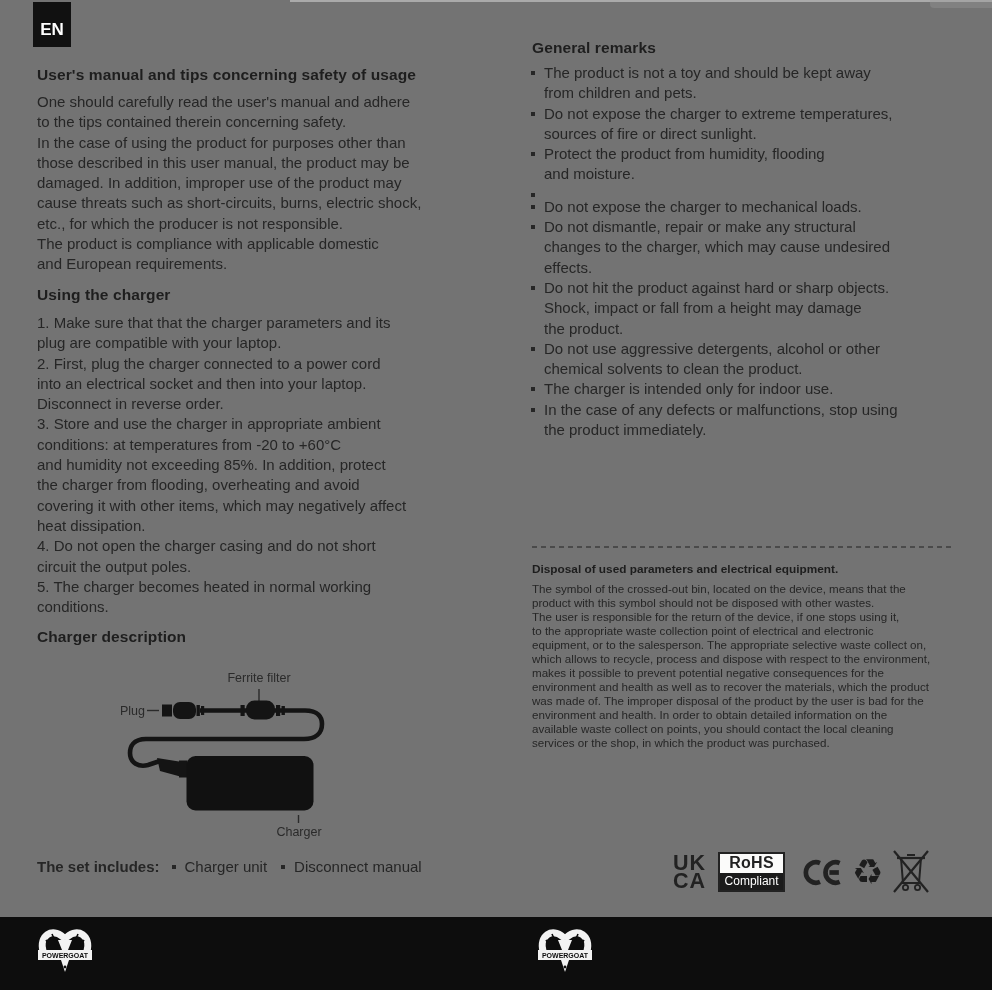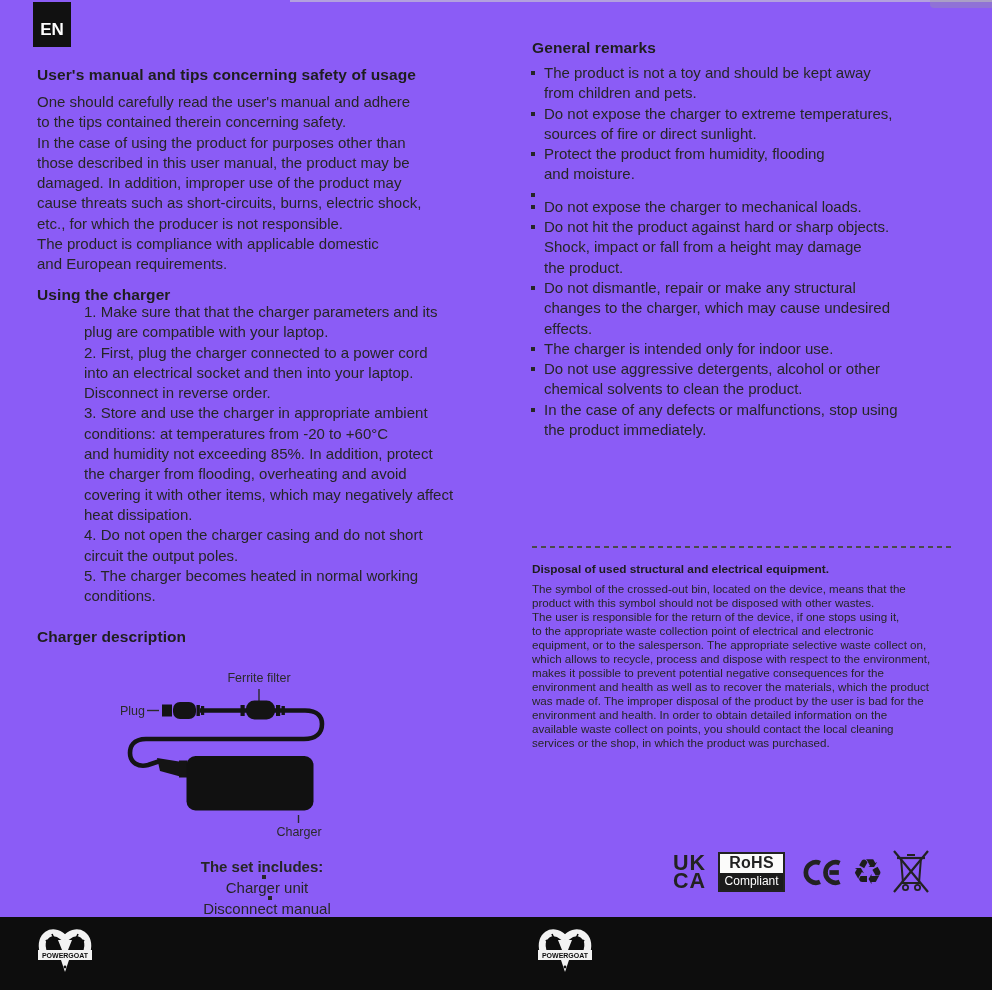--- a/index.html
+++ b/index.html
@@ -1,43 +1,43 @@
 <!DOCTYPE html>
 <html><head>
 <meta charset="utf-8">
 <style>
   * { margin:0; padding:0; box-sizing:border-box; }
   html,body { background:#e8e8e8; }
   .page {
     position:relative; width:992px; height:990px; margin:0 auto;
-    background:#8b5cf6; overflow:hidden;
+    background:#737373; overflow:hidden;
     font-family:"Liberation Sans","DejaVu Sans",sans-serif;
     color:#262626;
   }
   .scan-edge-top { position:absolute; top:0; left:290px; width:702px; height:2px; background:#cfcfcf; opacity:.6; }
   .scan-smudge { position:absolute; top:0; right:0; width:62px; height:8px; background:#9a9a9a; opacity:.35; border-radius:0 0 0 4px; }
 
   .lang-badge {
     position:absolute; left:33px; top:2px; width:38px; height:45px;
     background:#111; color:#fff; font-weight:bold; font-size:17px;
     display:flex; align-items:center; justify-content:center; padding-top:10px;
   }
 
   .abs { position:absolute; }
   .h-main { font-size:15.5px; font-weight:bold; color:#1e1e1e; letter-spacing:.1px; }
   .body-text { font-size:15px; line-height:20.3px; white-space:pre-line; }
 
   
   .safety-heading   { left:37px; top:66px;  width:450px; }
   .safety-body      { left:37px; top:92px;  width:450px; }
   .using-heading    { left:37px; top:286px; width:450px; }
-  .using-body       { left:37px; top:302px; width:450px;margin-left:47px; }
+  .using-body       { left:37px; top:313px; width:450px; }
   .desc-heading     { left:37px; top:628px; width:450px; }
   .diagram-wrap     { left:100px; top:663px; width:260px; height:180px; }
-  .set-includes     { left:37px; top:858px; width:460px; font-size:15px; display:flex; align-items:center;flex-direction:column; }
+  .set-includes     { left:37px; top:858px; width:460px; font-size:15px; display:flex; align-items:center; }
   .set-includes .lbl { font-weight:bold; margin-right:10px; }
   .sq-dot { display:inline-block; width:4px; height:4px; background:#262626; margin:0 9px 0 2px; flex:0 0 auto; }
 
   
   .remarks-heading  { left:532px; top:39px; width:430px; }
   .remarks-list     { left:531px; top:63px; width:436px; list-style:none; }
   .remark { display:flex; }
   .remark .dot { width:4px; height:4px; background:#262626; margin:8px 9px 0 0; flex:0 0 auto; }
   .remark .remark-text { font-size:15px; line-height:20.3px; white-space:pre-line; }
 
@@ -163,48 +163,48 @@
       </li>
     <li class="remark">
         <span class="dot"></span>
       </li>
     <li class="remark">
         <span class="dot"></span>
         <span class="remark-text">Do not expose the charger to mechanical loads.</span>
       </li>
     <li class="remark">
         <span class="dot"></span>
+        <span class="remark-text">Do not dismantle, repair or make any structural
+changes to the charger, which may cause undesired
+effects.</span>
+      </li>
+    <li class="remark">
+        <span class="dot"></span>
         <span class="remark-text">Do not hit the product against hard or sharp objects.
 Shock, impact or fall from a height may damage
 the product.</span>
       </li>
     <li class="remark">
         <span class="dot"></span>
-        <span class="remark-text">Do not dismantle, repair or make any structural
-changes to the charger, which may cause undesired
-effects.</span>
-      </li>
-    <li class="remark">
-        <span class="dot"></span>
-        <span class="remark-text">The charger is intended only for indoor use.</span>
-      </li>
-    <li class="remark">
-        <span class="dot"></span>
         <span class="remark-text">Do not use aggressive detergents, alcohol or other
 chemical solvents to clean the product.</span>
       </li>
     <li class="remark">
         <span class="dot"></span>
+        <span class="remark-text">The charger is intended only for indoor use.</span>
+      </li>
+    <li class="remark">
+        <span class="dot"></span>
         <span class="remark-text">In the case of any defects or malfunctions, stop using
 the product immediately.</span>
       </li>
   </ul>
 
   <div class="abs divider"></div>
-  <div class="abs disposal-heading">Disposal of used structural and electrical equipment.</div>
+  <div class="abs disposal-heading">Disposal of used parameters and electrical equipment.</div>
   <div class="abs disposal-body">The symbol of the crossed-out bin, located on the device, means that the
 product with this symbol should not be disposed with other wastes.
 The user is responsible for the return of the device, if one stops using it,
 to the appropriate waste collection point of electrical and electronic
 equipment, or to the salesperson. The appropriate selective waste collect on,
 which allows to recycle, process and dispose with respect to the environment,
 makes it possible to prevent potential negative consequences for the
 environment and health as well as to recover the materials, which the product
 was made of. The improper disposal of the product by the user is bad for the
 environment and health. In order to obtain detailed information on the

